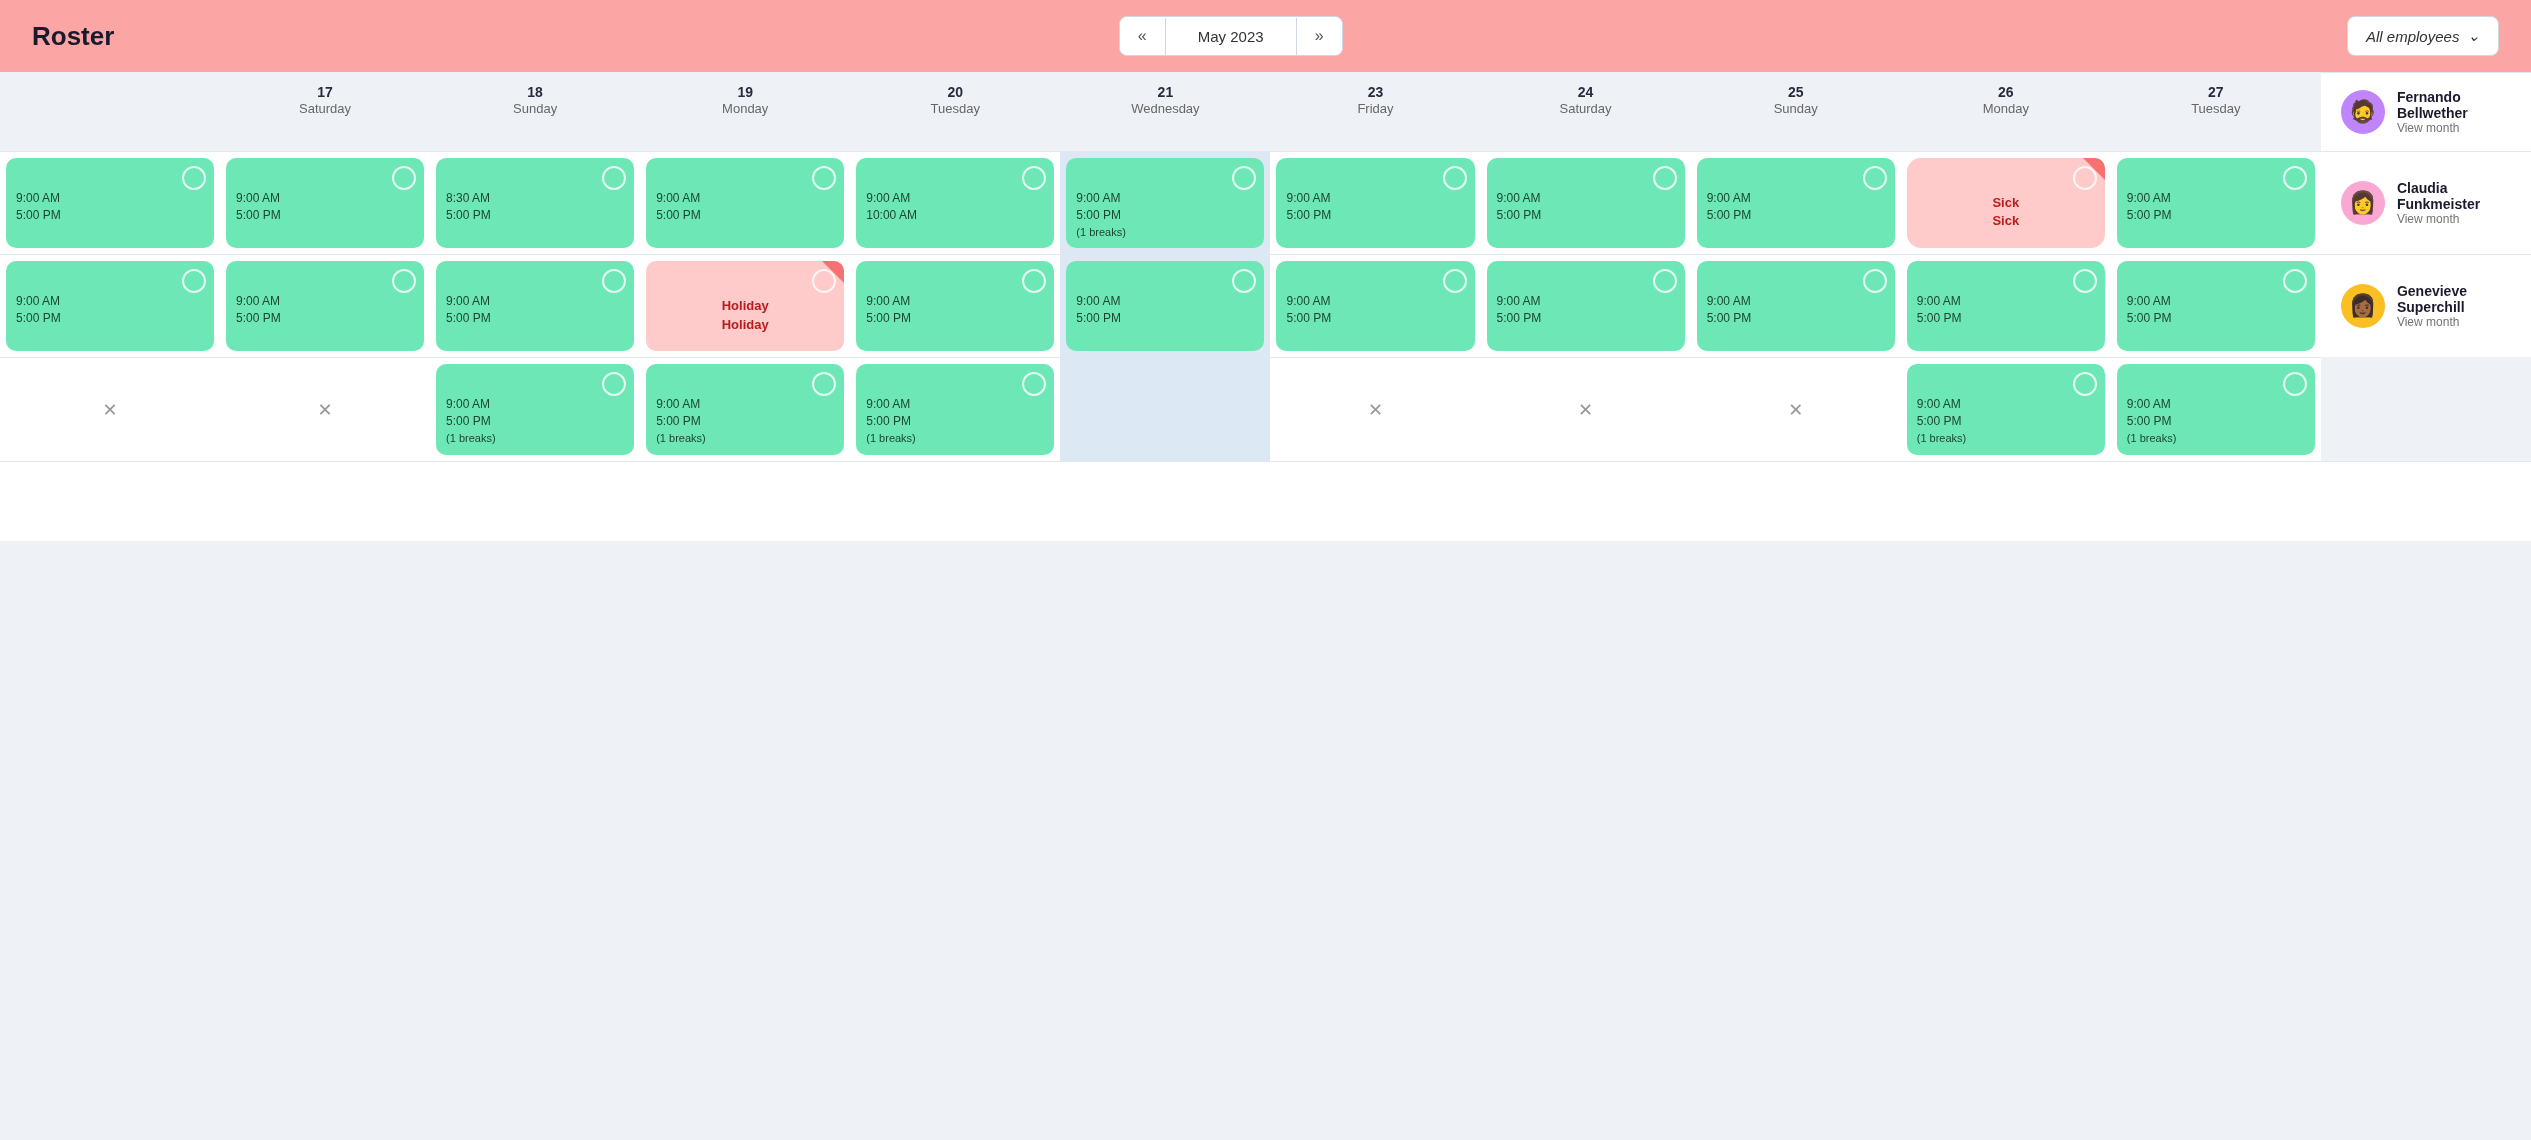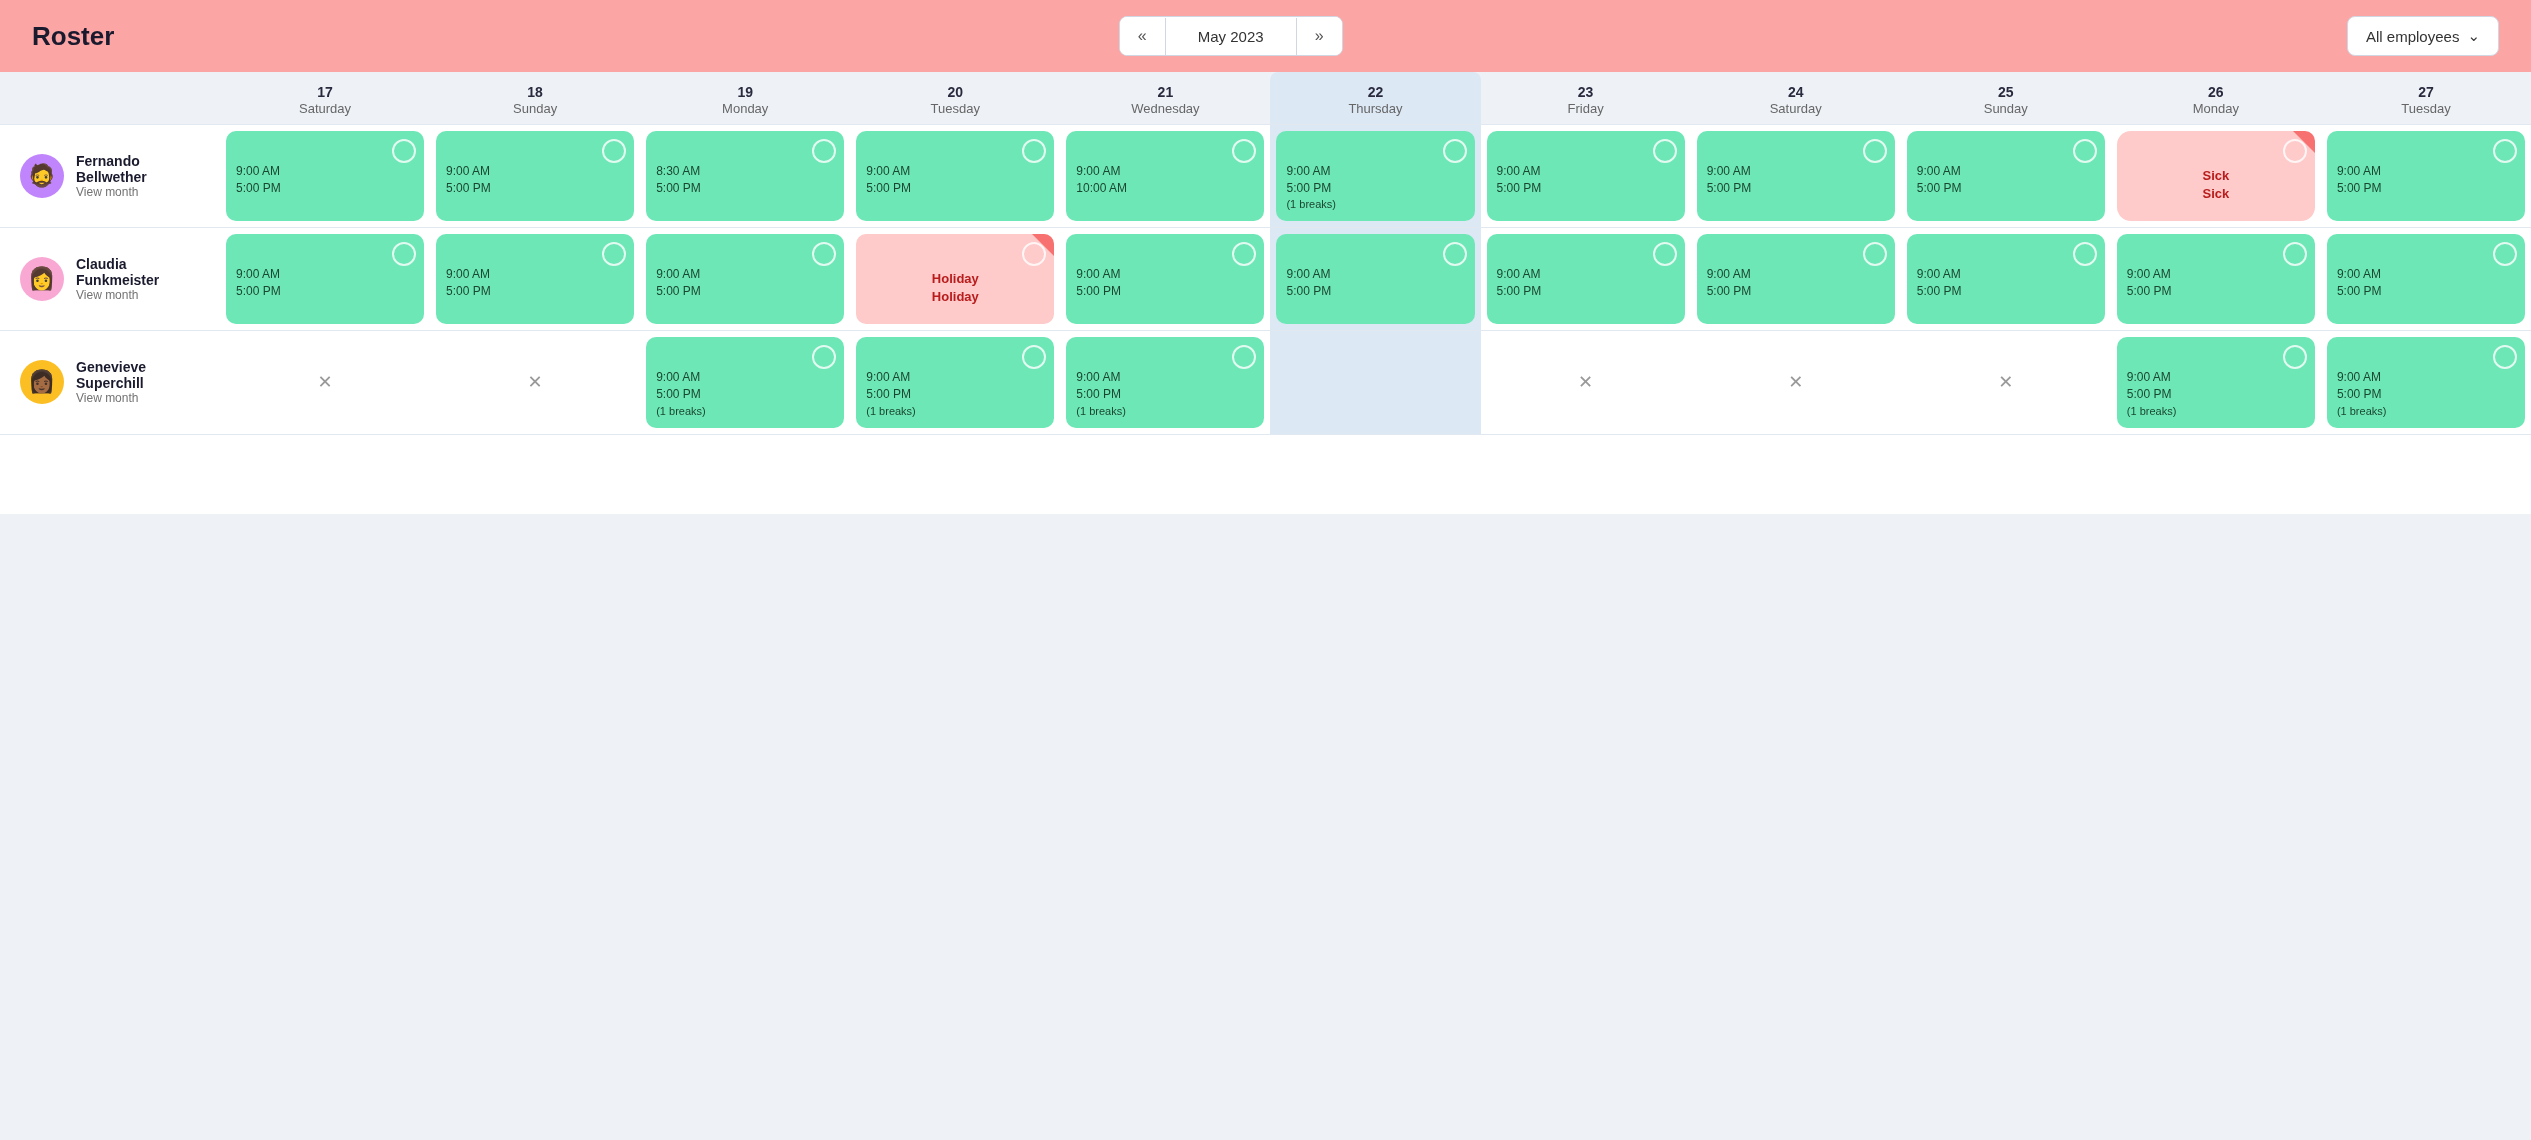--- a/index.html
+++ b/index.html
@@ -65,20 +65,21 @@
       display: flex;
       align-items: center;
       gap: 8px;
       background: white;
       border: 1px solid #d0d7e2;
       border-radius: 8px;
       padding: 10px 18px;
       cursor: pointer;
       font-size: 15px;
       color: #333;
+      font-style: italic;
     }
 
     .roster-content {
       flex: 1;
       overflow: auto;
       padding: 0 0 32px 0;
       background: #eef2f7;
     }
 
     .roster-grid {
@@ -262,24 +263,20 @@
         <div class="col-header-day">Monday</div>
       </div>
       <div class="col-header">
         <div class="col-header-num">20</div>
         <div class="col-header-day">Tuesday</div>
       </div>
       <div class="col-header">
         <div class="col-header-num">21</div>
         <div class="col-header-day">Wednesday</div>
       </div>
-      <div class="col-header today">
-        <div class="col-header-num">22</div>
-        <div class="col-header-day">Thursday</div>
-      </div>
       <div class="col-header">
         <div class="col-header-num">23</div>
         <div class="col-header-day">Friday</div>
       </div>
       <div class="col-header">
         <div class="col-header-num">24</div>
         <div class="col-header-day">Saturday</div>
       </div>
       <div class="col-header">
         <div class="col-header-num">25</div>

